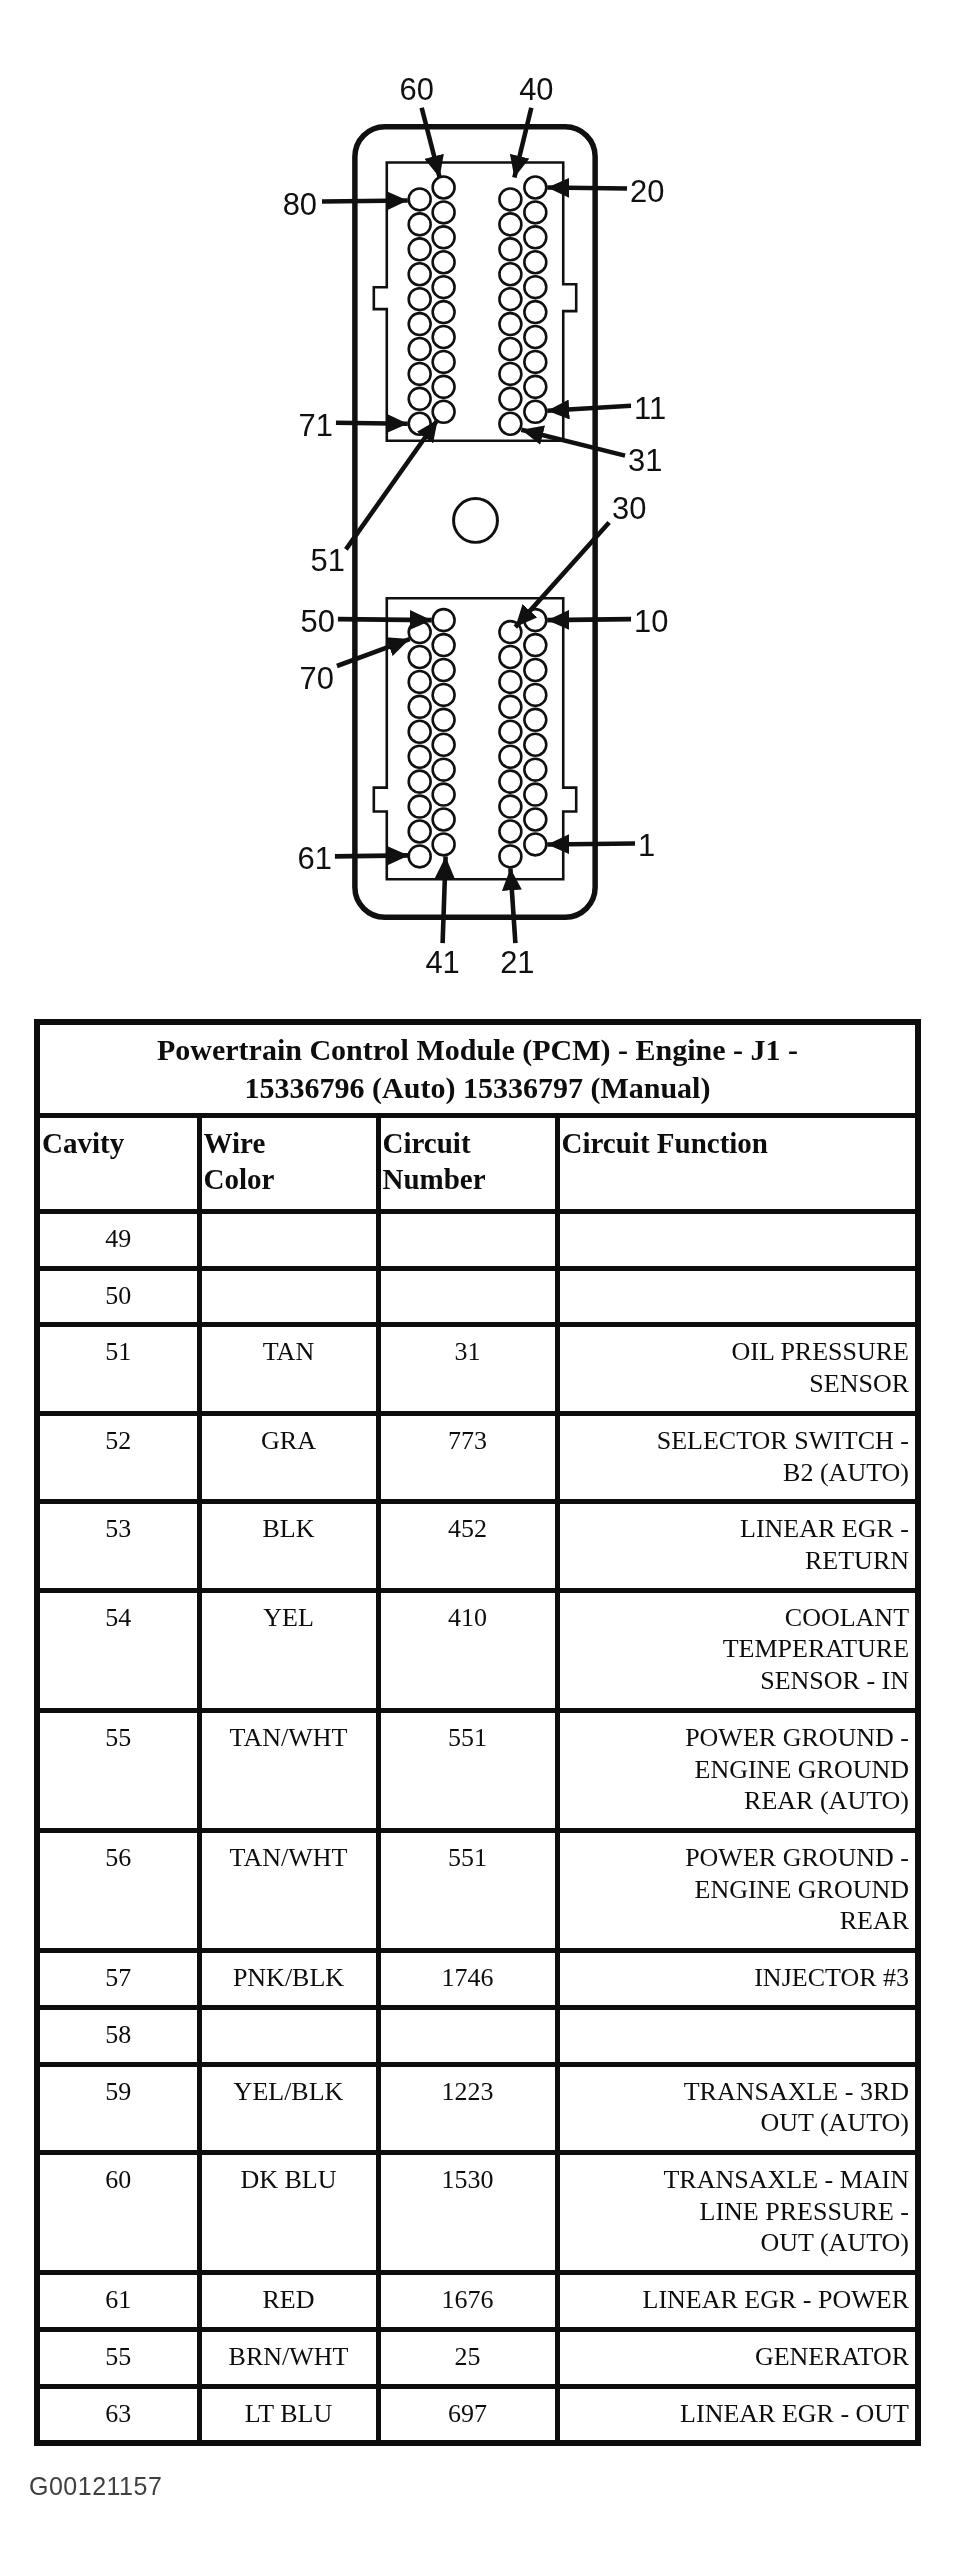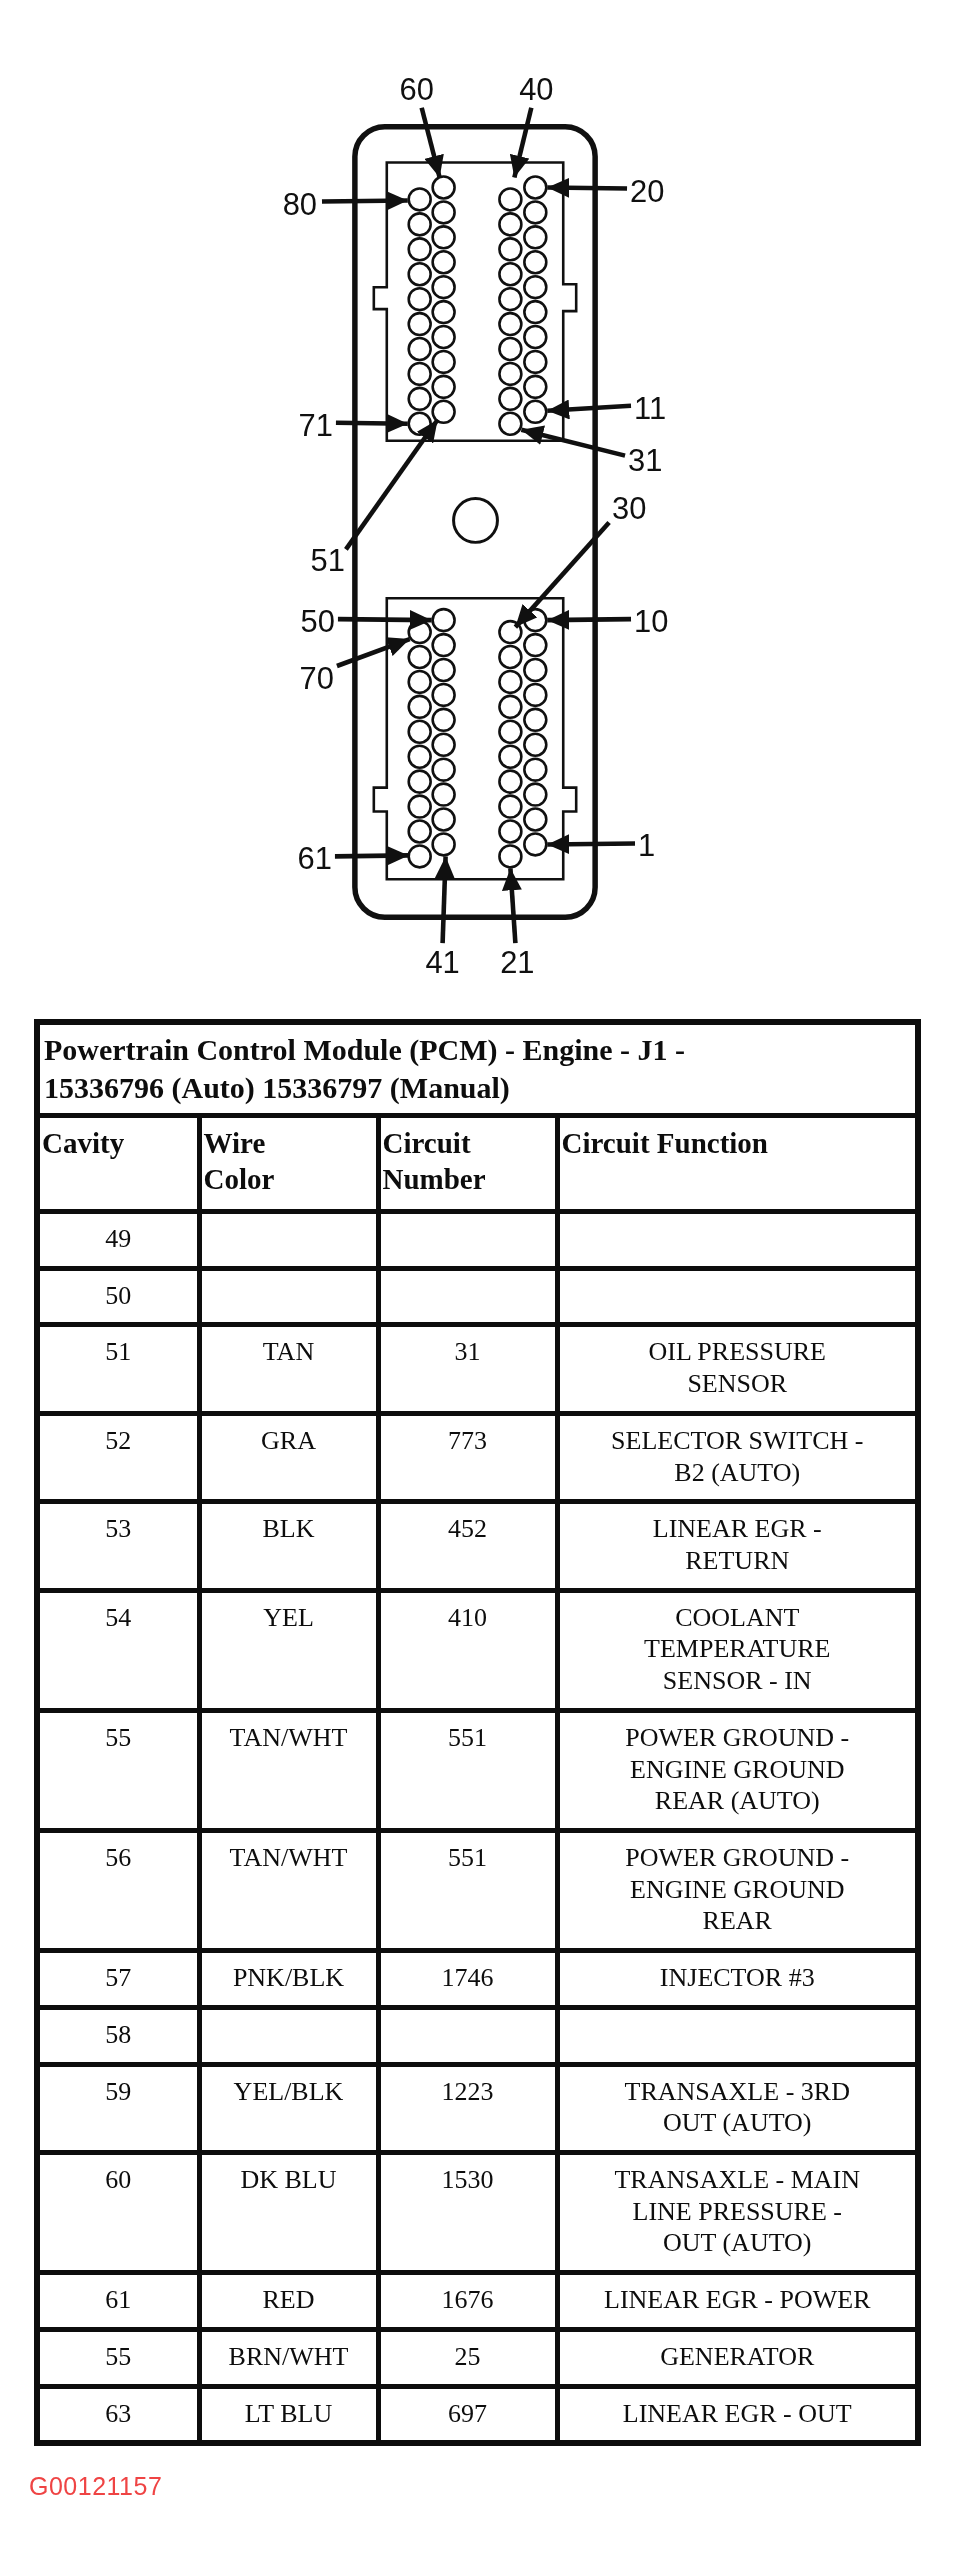--- a/index.html
+++ b/index.html
@@ -13,31 +13,31 @@
   .mount-hole{fill:none;stroke:#101010;stroke-width:3;}
   #pins circle{fill:#ffffff;stroke:#101010;stroke-width:2.6;}
   .arrows line{stroke:#101010;stroke-width:4.6;}
   .labels text{font-family:"Liberation Sans",sans-serif;font-size:31px;fill:#101010;}
 
   
   .table-wrap{position:absolute;top:1019px;left:34px;width:887px;}
   table.pinout{border-collapse:collapse;width:885px;table-layout:fixed;
                border:6px solid #0d0d0d;}
   table.pinout th,table.pinout td{border:5px solid #0d0d0d;vertical-align:top;}
-  th.title{font-weight:bold;font-size:30px;line-height:1.27;text-align:left;
+  th.title{font-weight:bold;font-size:30px;line-height:1.27;text-align:center;
            white-space:pre-line;padding:6px 4px;}
   th.hdr{font-weight:bold;font-size:29px;line-height:1.22;text-align:left;
          white-space:pre-line;padding:8px 2px 12px;}
   table.pinout td{font-size:26px;line-height:1.22;padding:9px 6px 11px;}
   td.c-cavity,td.c-wire,td.c-num{text-align:center;}
-  td.c-fn{text-align:center;padding-left:10px;white-space:pre-line;}
+  td.c-fn{text-align:right;padding-left:10px;white-space:pre-line;}
 
   
   .figure-id{position:absolute;top:2472px;left:29px;
-             font-family:"Liberation Sans",sans-serif;font-size:25px;color:#ef4444;
+             font-family:"Liberation Sans",sans-serif;font-size:25px;color:#404040;
              letter-spacing:0.5px;}
 </style>
 </head>
 <body>
 
 <div class="page">
 
   <svg class="diagram" width="956" height="1007" viewBox="0 0 959 1010">
     <defs>
       <marker id="ah" markerUnits="userSpaceOnUse" markerWidth="24" markerHeight="20" refX="22" refY="10" orient="auto">

